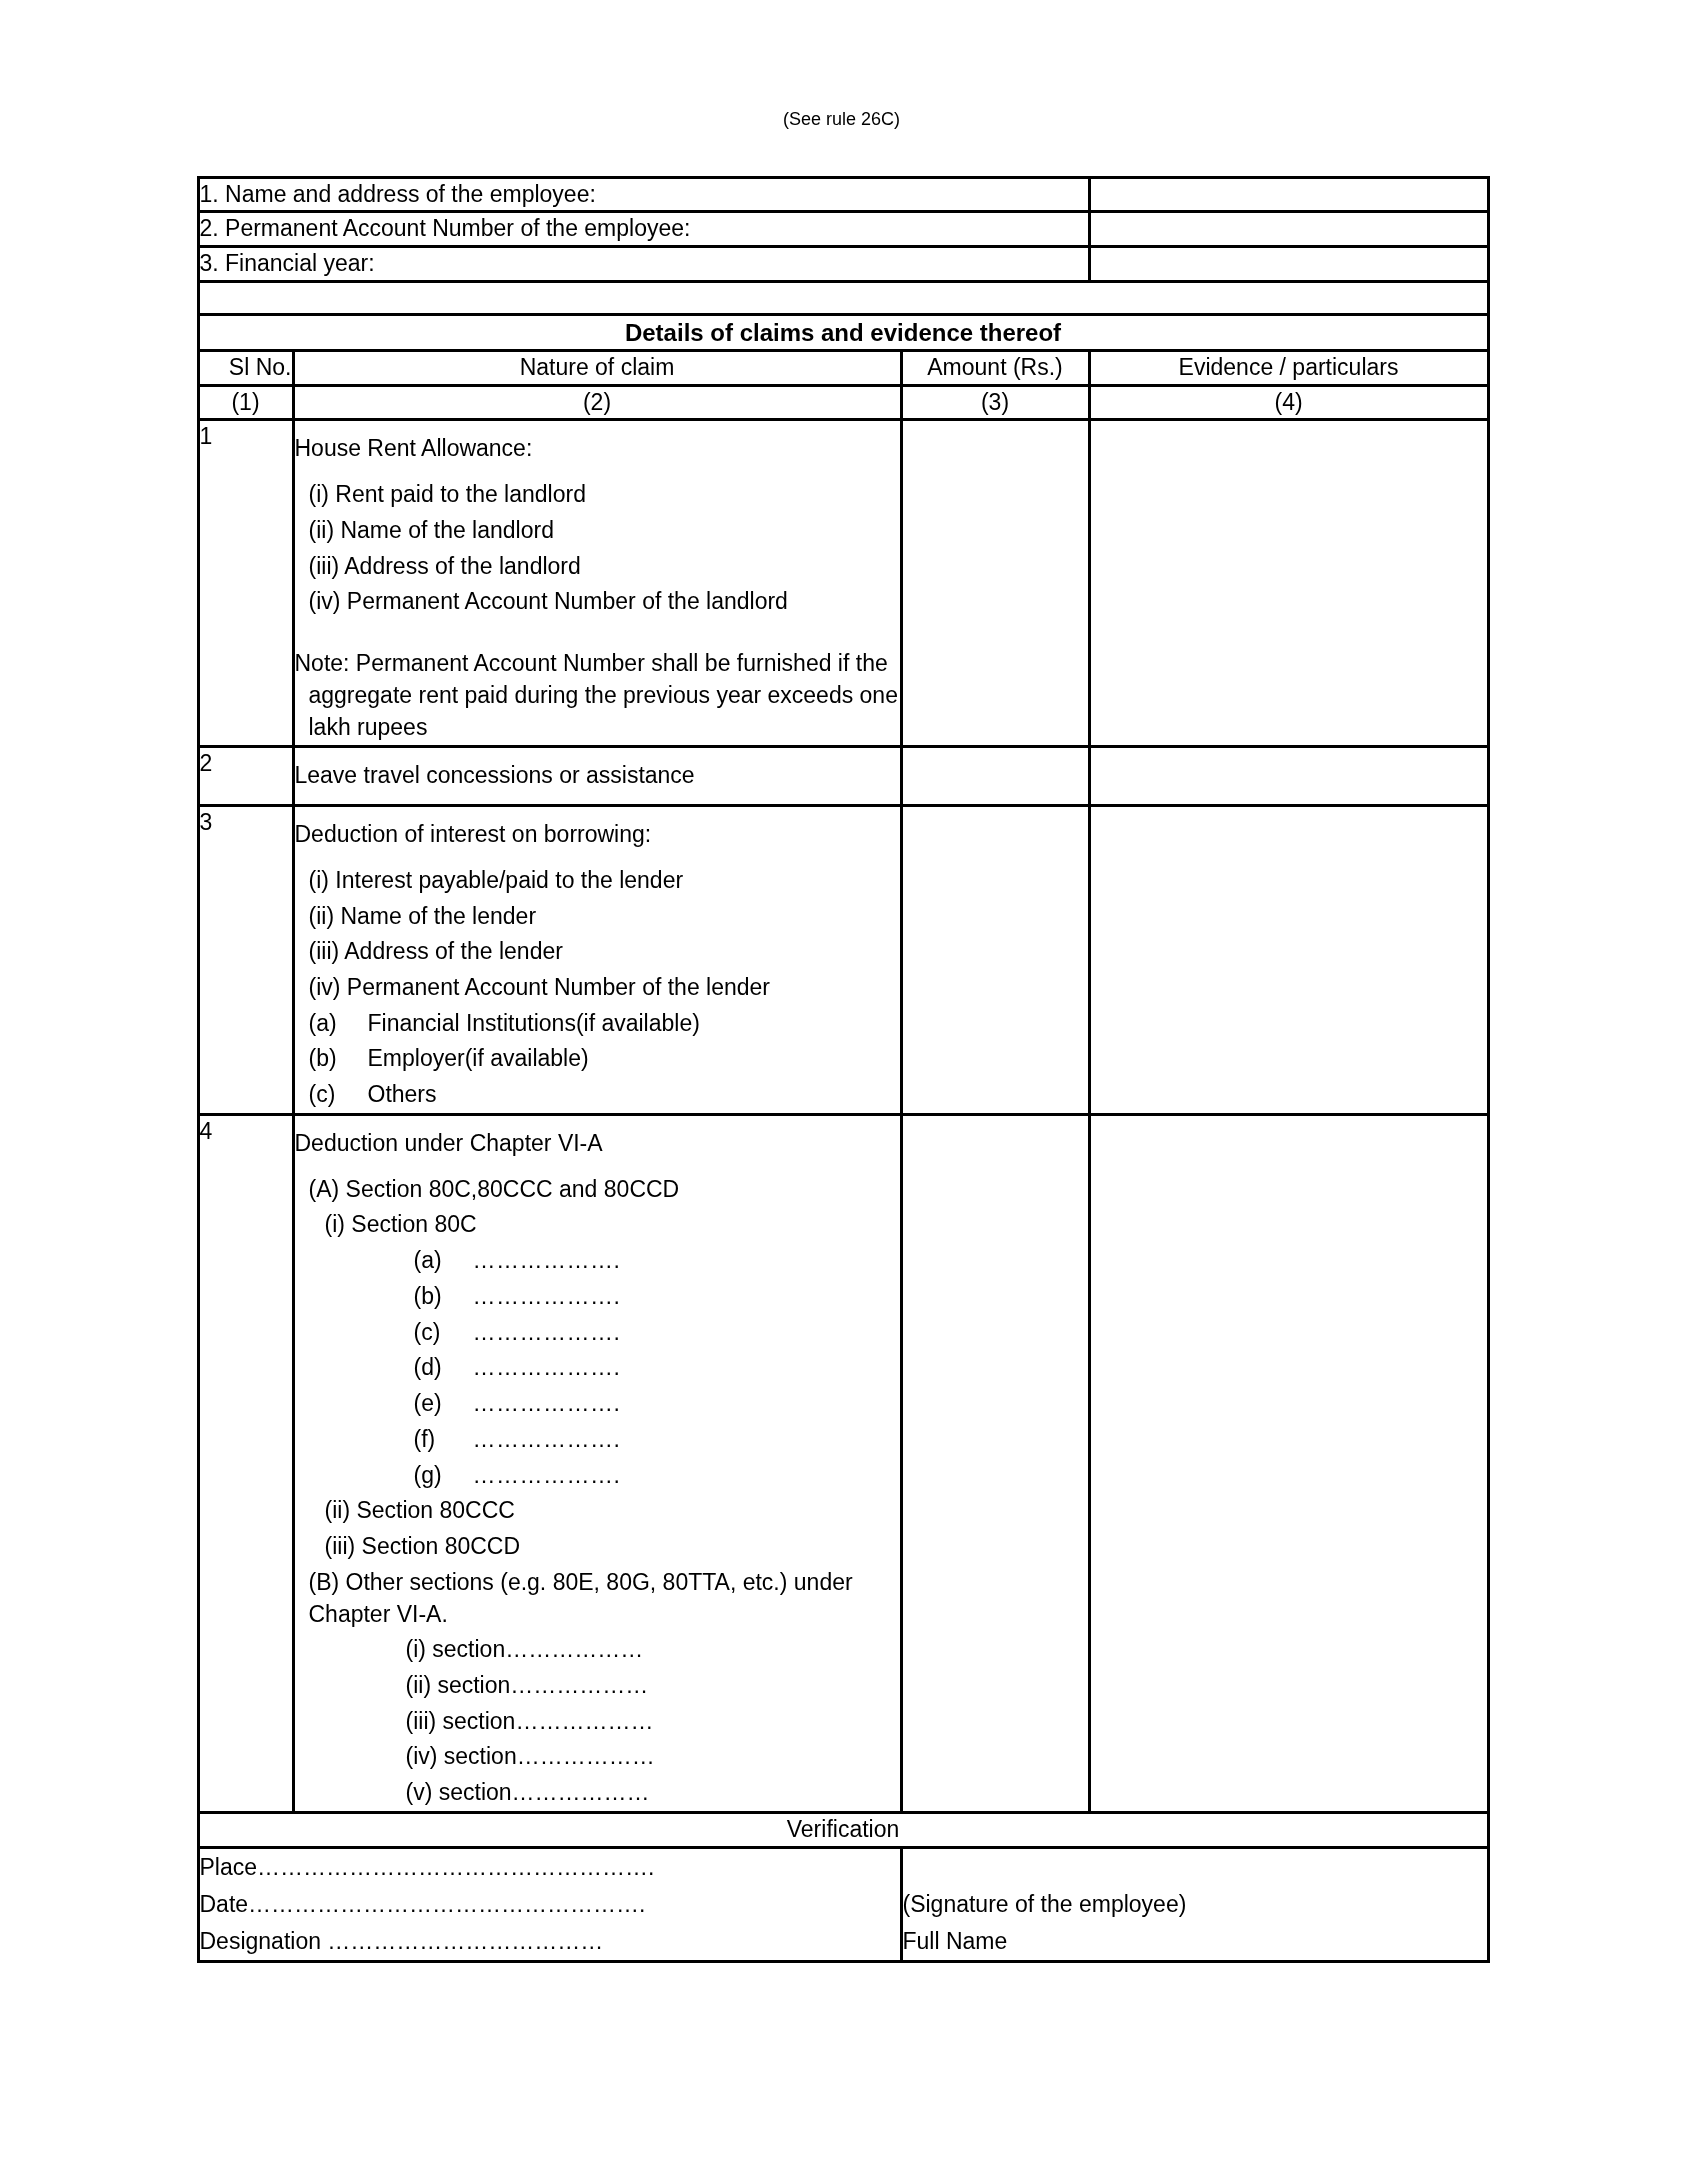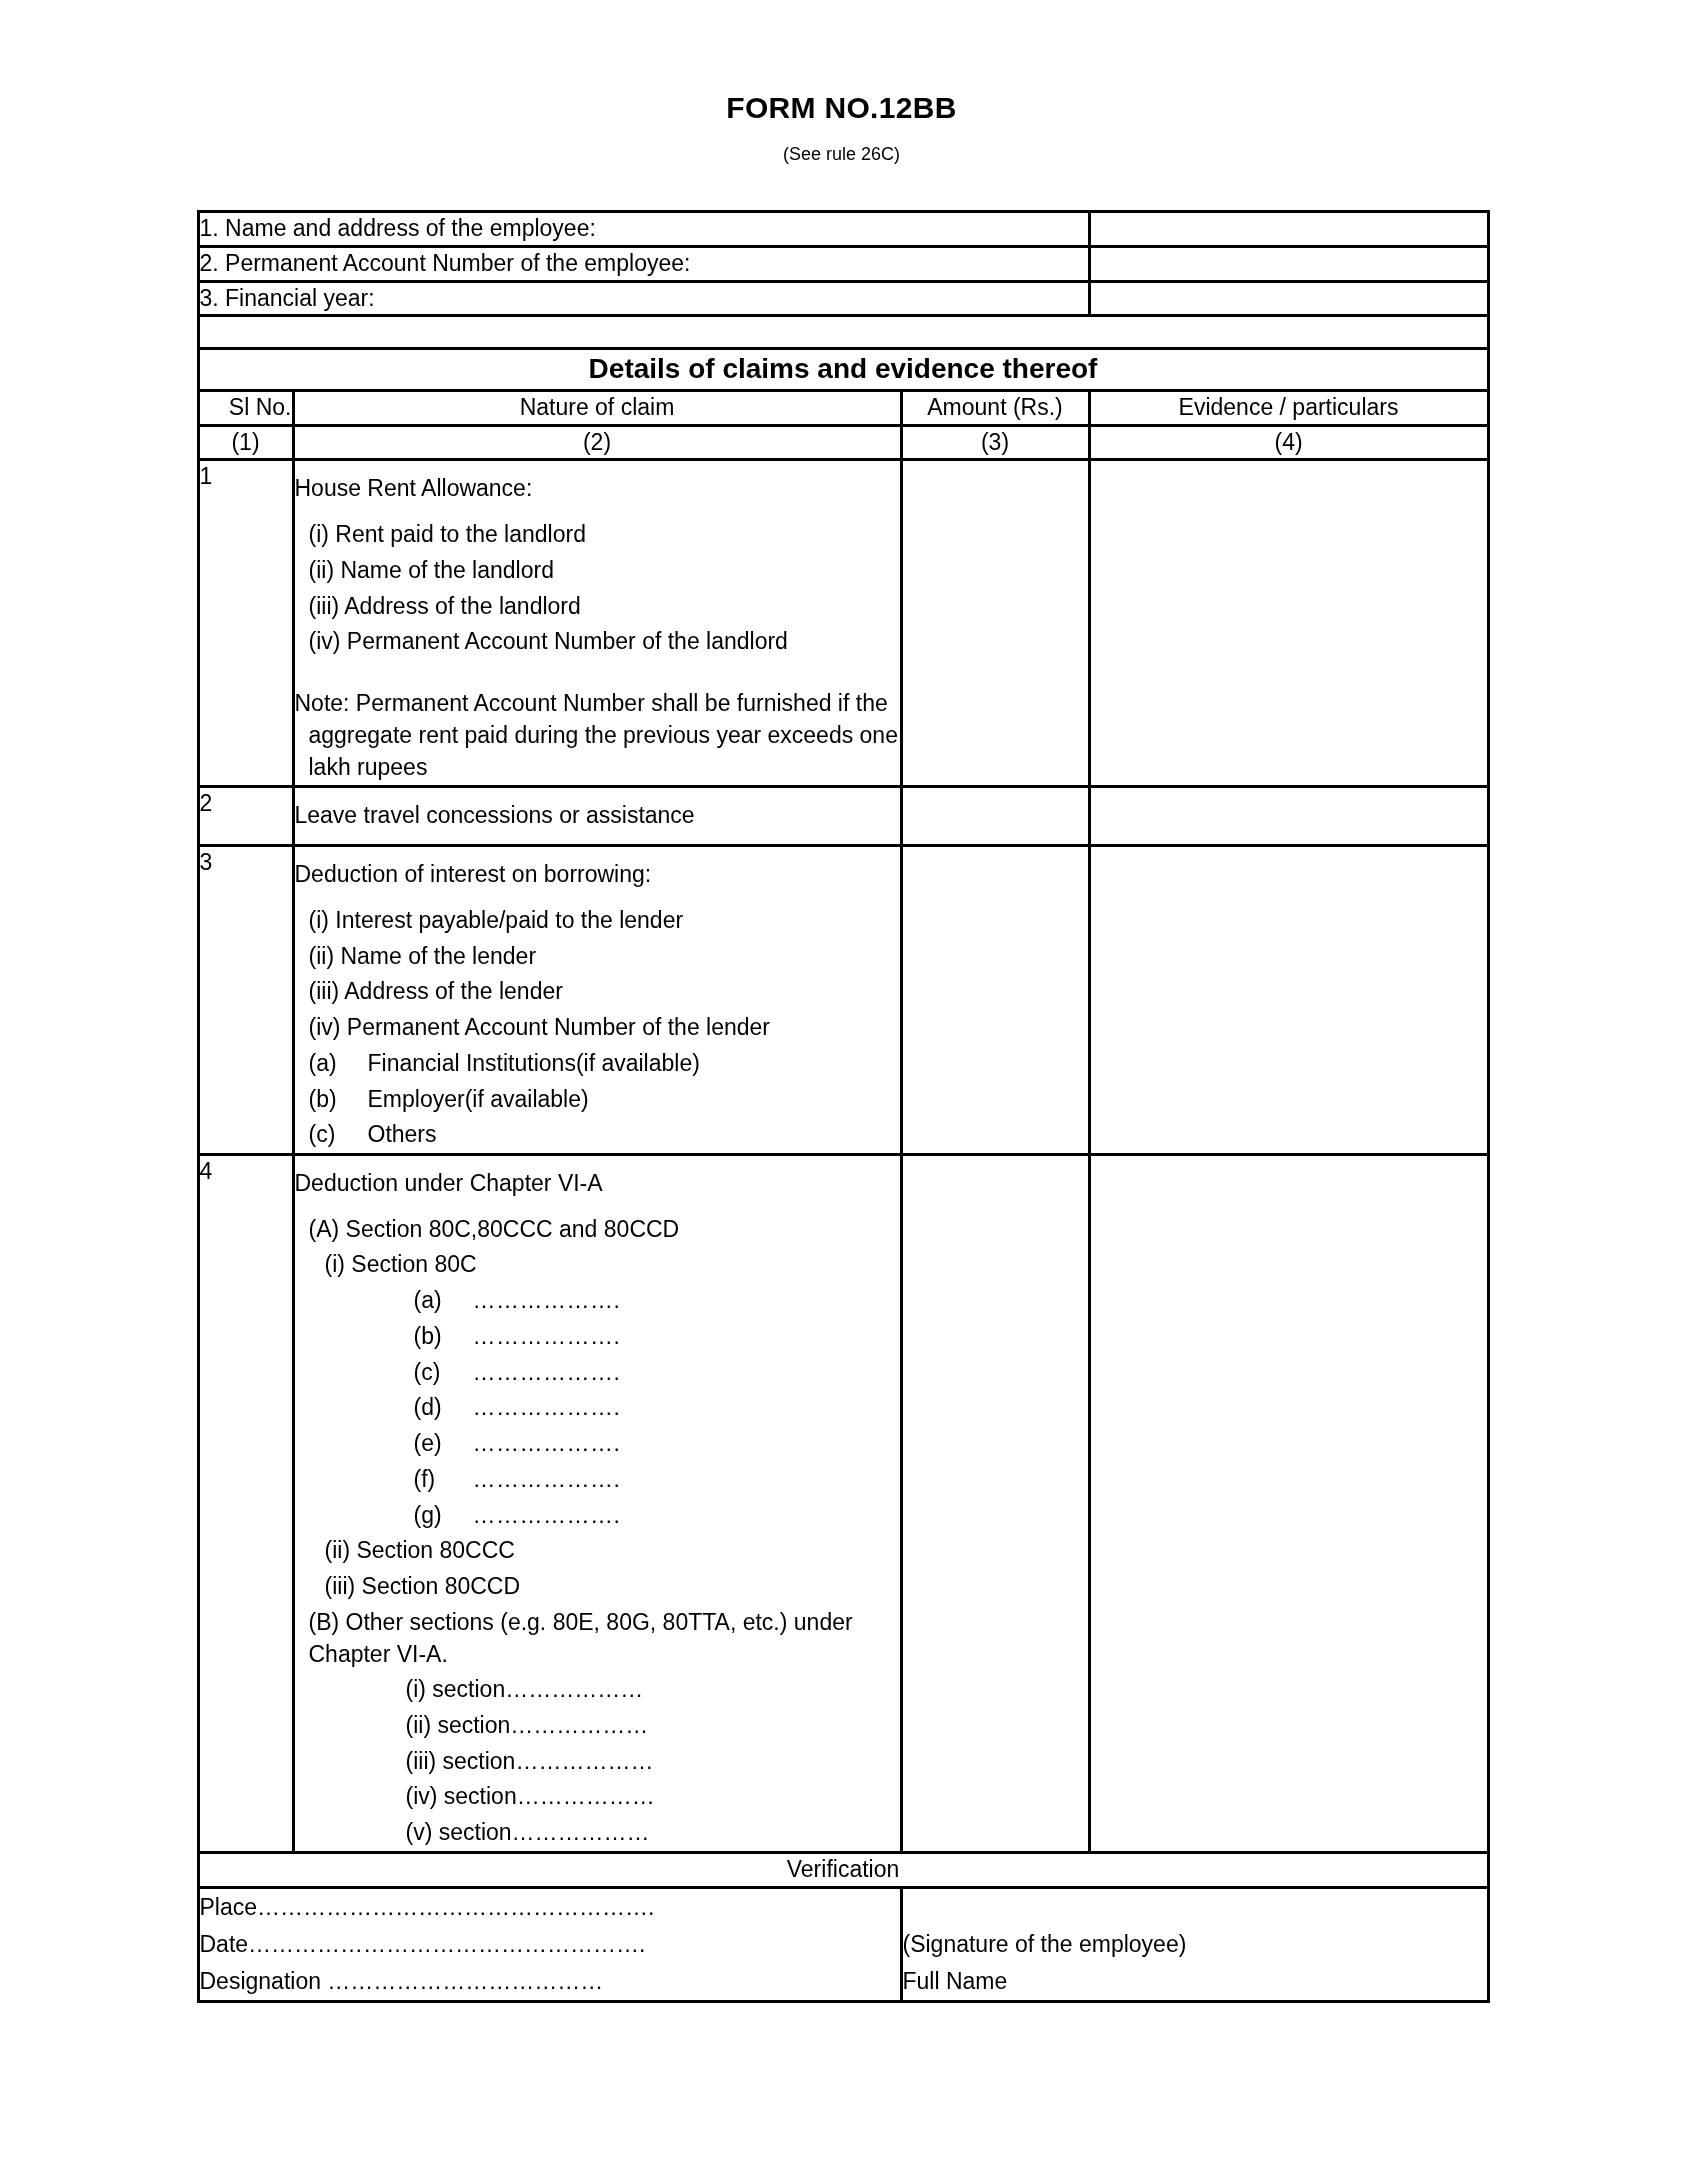--- a/index.html
+++ b/index.html
@@ -63,21 +63,21 @@
   .c-sl    { width: 95px; }
   .c-nat   { width: 608px; }
   .c-amt   { width: 188px; }
   .c-evi   { width: 399px; }
 
   .spacer-row td { height: 30px; }
 
   .section-head {
     text-align: center;
     font-weight: bold;
-    font-size: 28px;
+    font-size: 24px;
     padding: 7px 6px 8px 6px;
   }
 
   .colhead {
     text-align: center;
     padding: 6px 6px 7px 6px;
   }
   .colhead.left-al { text-align: right; }
   .colnum {
     text-align: center;
@@ -119,21 +119,20 @@
     padding: 8px 8px 10px 8px;
     line-height: 1.62;
   }
 </style>
 </head>
 <body>
 
 <div class="page">
 
   <div class="title-block">
-    <div class="form-title">FORM NO.12BB</div>
     <div class="form-subtitle">(See rule 26C)</div>
   </div>
 
   <div class="table-wrap">
     <table class="form-table">
       <colgroup>
         <col class="c-sl">
           <col class="c-nat">
           <col class="c-amt">
           <col class="c-evi">

